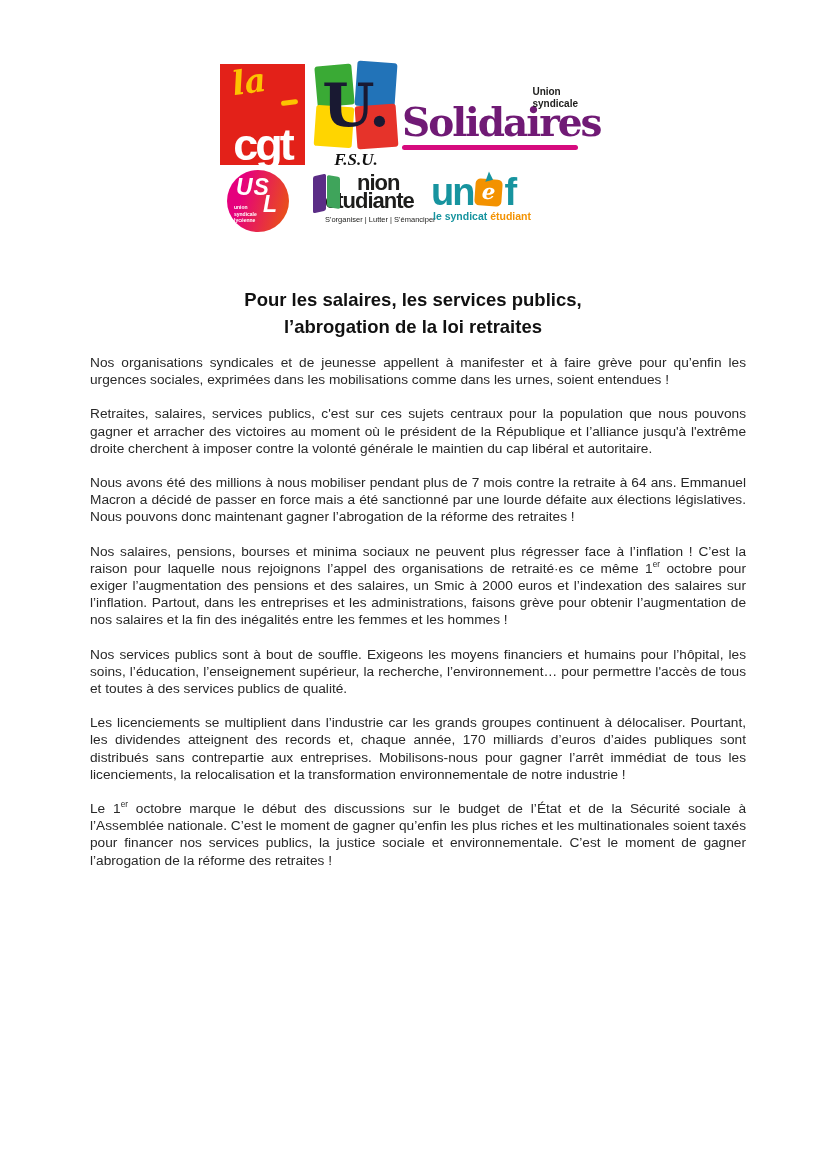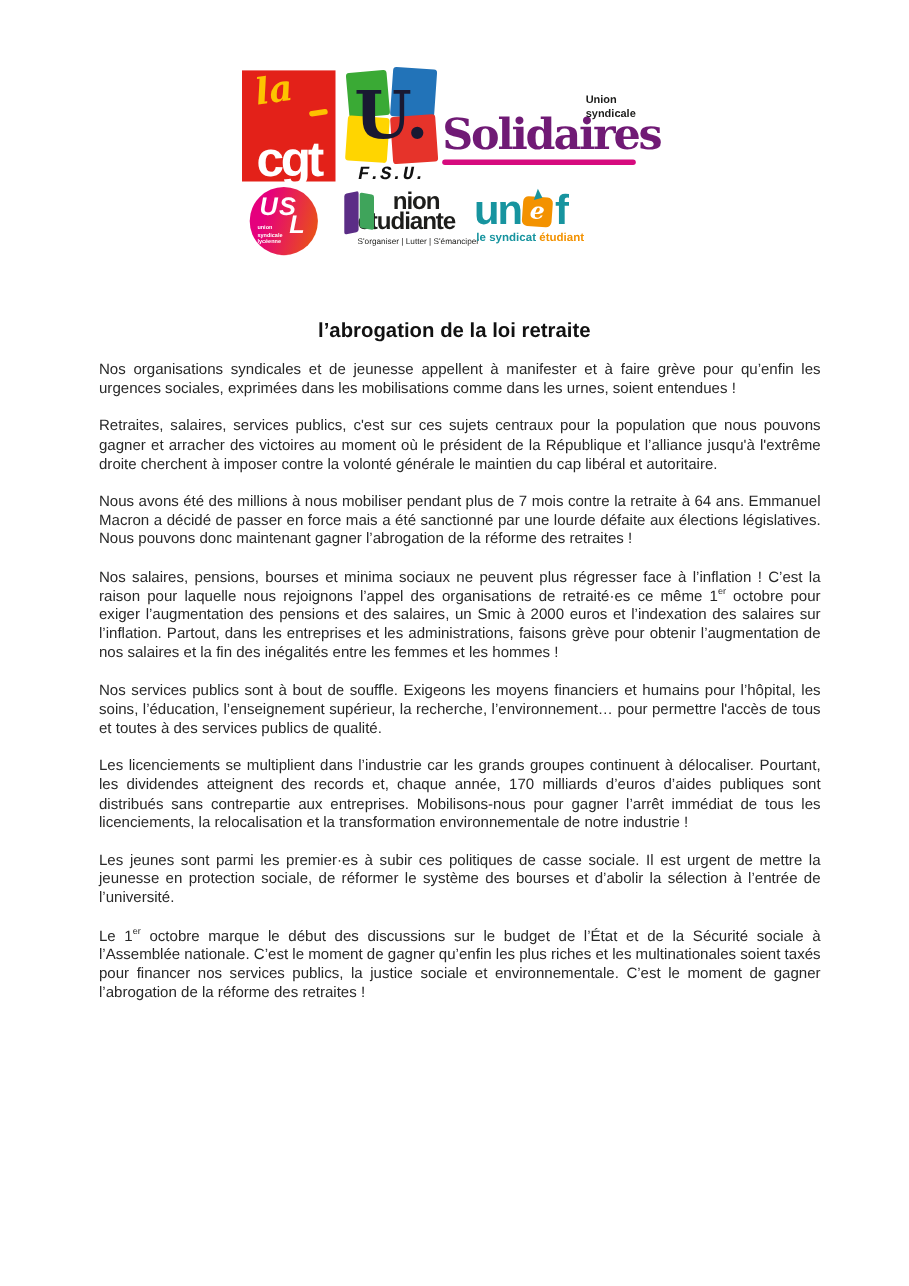--- a/index.html
+++ b/index.html
@@ -22,21 +22,21 @@
   .cgt-main { position:absolute; bottom:-2px; left:0; width:100%; text-align:center; font-weight:bold; font-size:45px; letter-spacing:-3px; color:#ffffff; line-height:1; }
 
   .fsu-logo { position:absolute; left:310px; top:62px; width:92px; text-align:center; }
   .fsu-patches { position:relative; width:82px; height:86px; margin:0 auto; }
   .fsu-patch { position:absolute; border-radius:3px; }
   .fsu-green  { left:1px;  top:3px;    width:37px; height:41px; background:#3aaa35; transform:rotate(-5deg); }
   .fsu-blue   { right:1px; top:0px;    width:40px; height:45px; background:#2273b8; transform:rotate(4deg); }
   .fsu-yellow { left:0px;  bottom:1px; width:38px; height:41px; background:#ffd500; transform:rotate(4deg); }
   .fsu-red    { right:0px; bottom:0px; width:41px; height:43px; background:#e6332a; transform:rotate(-4deg); }
   .fsu-u { position:absolute; left:0; top:0; width:100%; height:86px; line-height:86px; text-align:center; font-family:"DejaVu Serif", serif; font-weight:bold; font-size:60px; color:#191932; }
-  .fsu-label { font-family:Liberation Mono, monospace; font-style:italic; font-weight:bold; font-size:17px; color:#111111; margin-top:2px; }
+  .fsu-label { font-family:Liberation Serif, serif; font-style:italic; font-weight:bold; font-size:17px; color:#111111; margin-top:2px; }
 
   .solidaires-logo { position:absolute; left:402px; top:86px; width:178px; }
   .sol-tag { position:absolute; right:2px; top:0px; font-size:10px; font-weight:bold; color:#1d1d1b; line-height:1.15; text-align:left; }
   .sol-name { margin-top:14px; font-family:"DejaVu Serif", serif; font-weight:bold; font-size:39px; color:#701a75; letter-spacing:-2px; line-height:1.15; }
   .sol-underline { height:5px; background:#d60b7e; border-radius:3px; margin-top:0px; width:176px; }
 
   .usl-logo { position:absolute; left:227px; top:170px; width:62px; height:62px; border-radius:50%;
               background:linear-gradient(105deg, #e5007d 25%, #e94e1b 90%); color:#ffffff; }
   .usl-us { position:absolute; top:4px; left:9px; font-style:italic; font-weight:bold; font-size:23px; letter-spacing:1px; }
   .usl-l  { position:absolute; top:21px; left:36px; font-style:italic; font-weight:bold; font-size:23px; }
@@ -130,25 +130,25 @@
     <div class="unef-tagline">
       <span class="unef-tagline-left">le syndicat</span>
       <span> </span>
       <span class="unef-tagline-right">étudiant</span>
     </div>
   </div>
 
 </div>
 
 <div class="doc-title">
-  <div><span>l’abrogation de la loi retraite</span></div>
+  <div><span>Pour les salaires, les services publics,</span></div>
+  <div><span>l’abrogation de la loi retraites</span></div>
 </div>
 
 <div class="doc-body">
     <p class="body-paragraph"><span>Nos organisations syndicales et de jeunesse appellent à manifester et à faire grève pour qu’enfin les urgences sociales, exprimées dans les mobilisations comme dans les urnes, soient entendues !</span></p>
     <p class="body-paragraph"><span>Retraites, salaires, services publics, c'est sur ces sujets centraux pour la population que nous pouvons gagner et arracher des victoires au moment où le président de la République et l’alliance jusqu'à l'extrême droite cherchent à imposer contre la volonté générale le maintien du cap libéral et autoritaire.</span></p>
     <p class="body-paragraph"><span>Nous avons été des millions à nous mobiliser pendant plus de 7 mois contre la retraite à 64 ans. Emmanuel Macron a décidé de passer en force mais a été sanctionné par une lourde défaite aux élections législatives. Nous pouvons donc maintenant gagner l’abrogation de la réforme des retraites !</span></p>
     <p class="body-paragraph"><span>Nos salaires, pensions, bourses et minima sociaux ne peuvent plus régresser face à l’inflation ! C’est la raison pour laquelle nous rejoignons l’appel des organisations de retraité·es ce même 1</span><sup>er</sup><span> octobre pour exiger l’augmentation des pensions et des salaires, un Smic à 2000 euros et l’indexation des salaires sur l’inflation. Partout, dans les entreprises et les administrations, faisons grève pour obtenir l’augmentation de nos salaires et la fin des inégalités entre les femmes et les hommes !</span></p>
     <p class="body-paragraph"><span>Nos services publics sont à bout de souffle. Exigeons les moyens financiers et humains pour l’hôpital, les soins, l’éducation, l’enseignement supérieur, la recherche, l’environnement… pour permettre l'accès de tous et toutes à des services publics de qualité.</span></p>
     <p class="body-paragraph"><span>Les licenciements se multiplient dans l’industrie car les grands groupes continuent à délocaliser. Pourtant, les dividendes atteignent des records et, chaque année, 170 milliards d’euros d’aides publiques sont distribués sans contrepartie aux entreprises. Mobilisons-nous pour gagner l’arrêt immédiat de tous les licenciements, la relocalisation et la transformation environnementale de notre industrie !</span></p>
-    <p class="body-paragraph"><span>Les jeunes sont parmi les premier·es à subir ces politiques de casse sociale. Il est urgent de mettre la jeunesse en protection sociale, de réformer le système des bourses et d’abolir la sélection à l’entrée de l’université.</span></p>
     <p class="body-paragraph"><span>Le 1</span><sup>er</sup><span> octobre marque le début des discussions sur le budget de l’État et de la Sécurité sociale à l’Assemblée nationale. C’est le moment de gagner qu’enfin les plus riches et les multinationales soient taxés pour financer nos services publics, la justice sociale et environnementale. C’est le moment de gagner l’abrogation de la réforme des retraites !</span></p>
   </div>
 
 </body></html>

